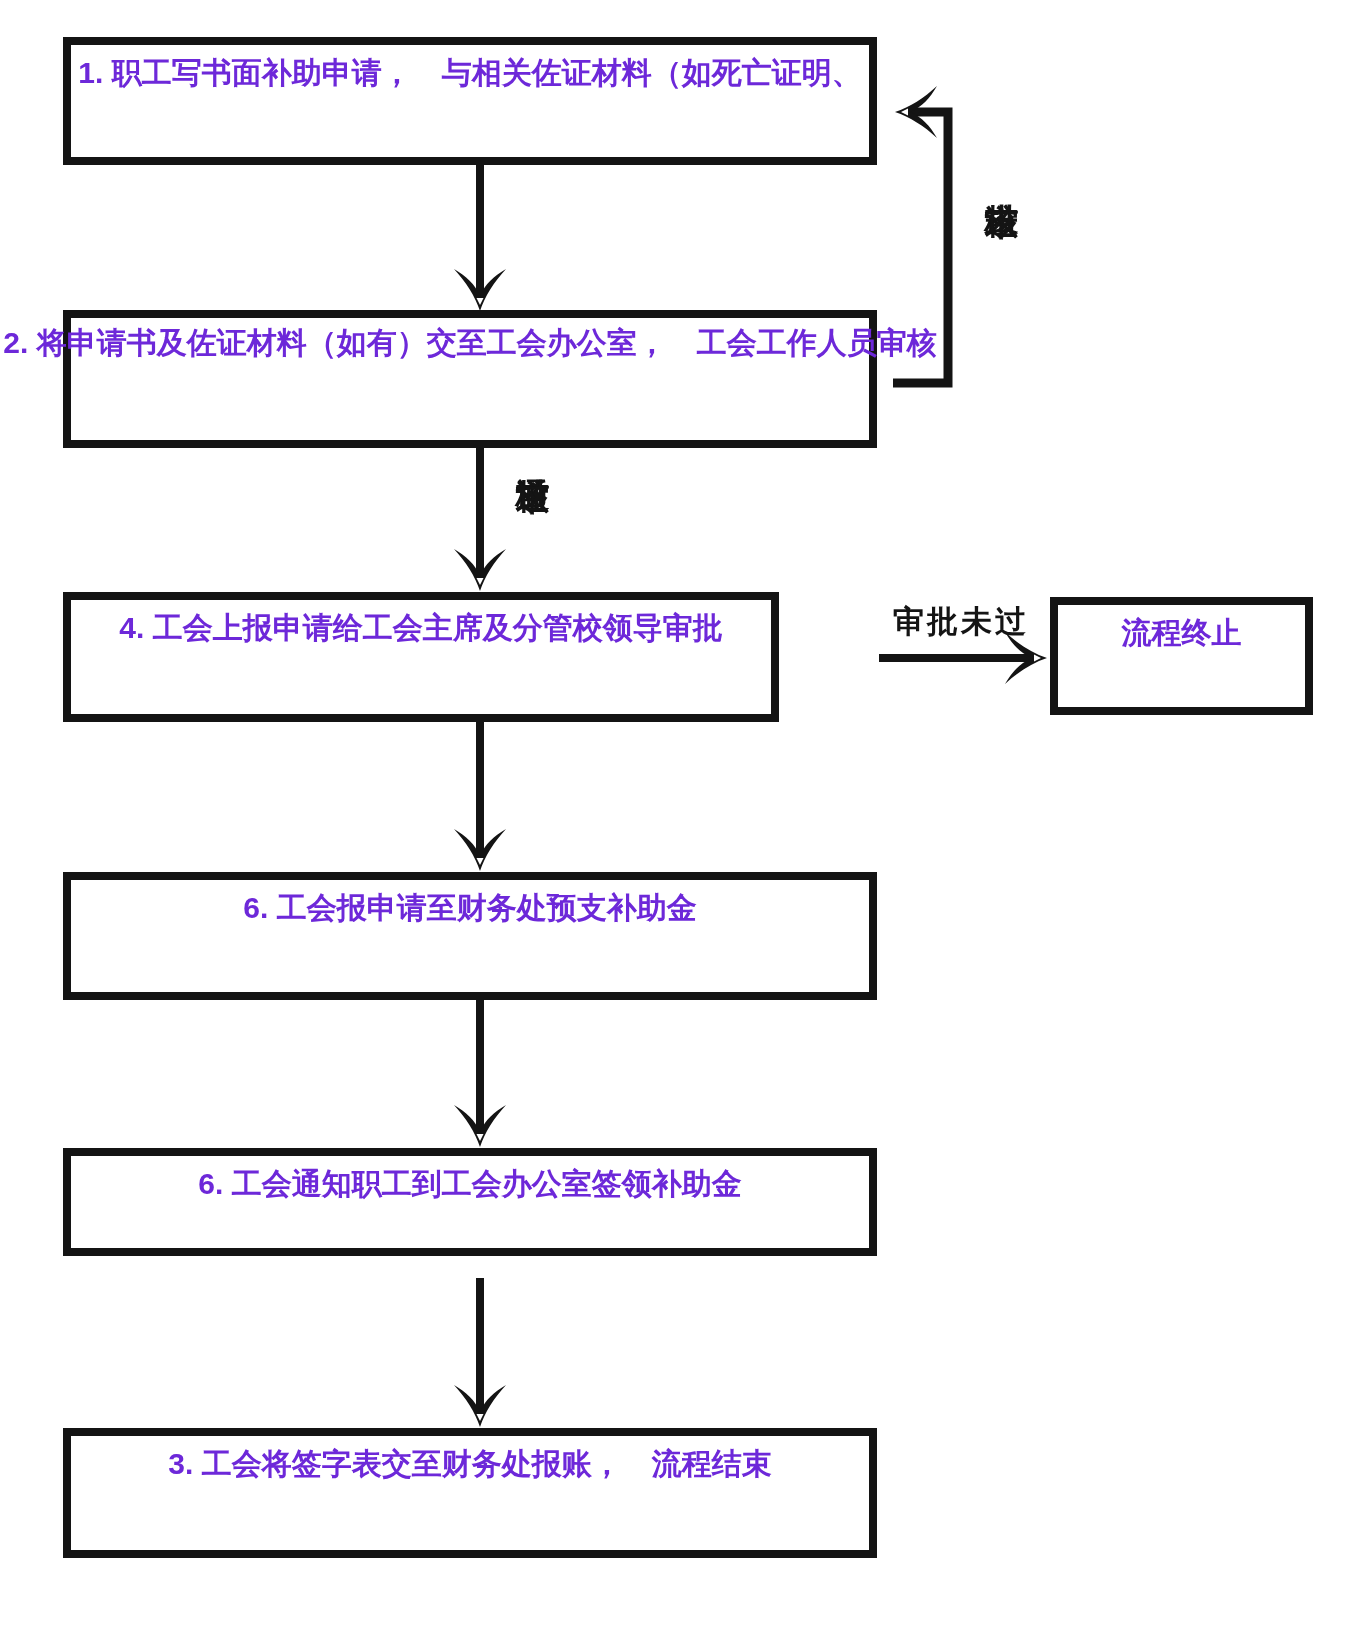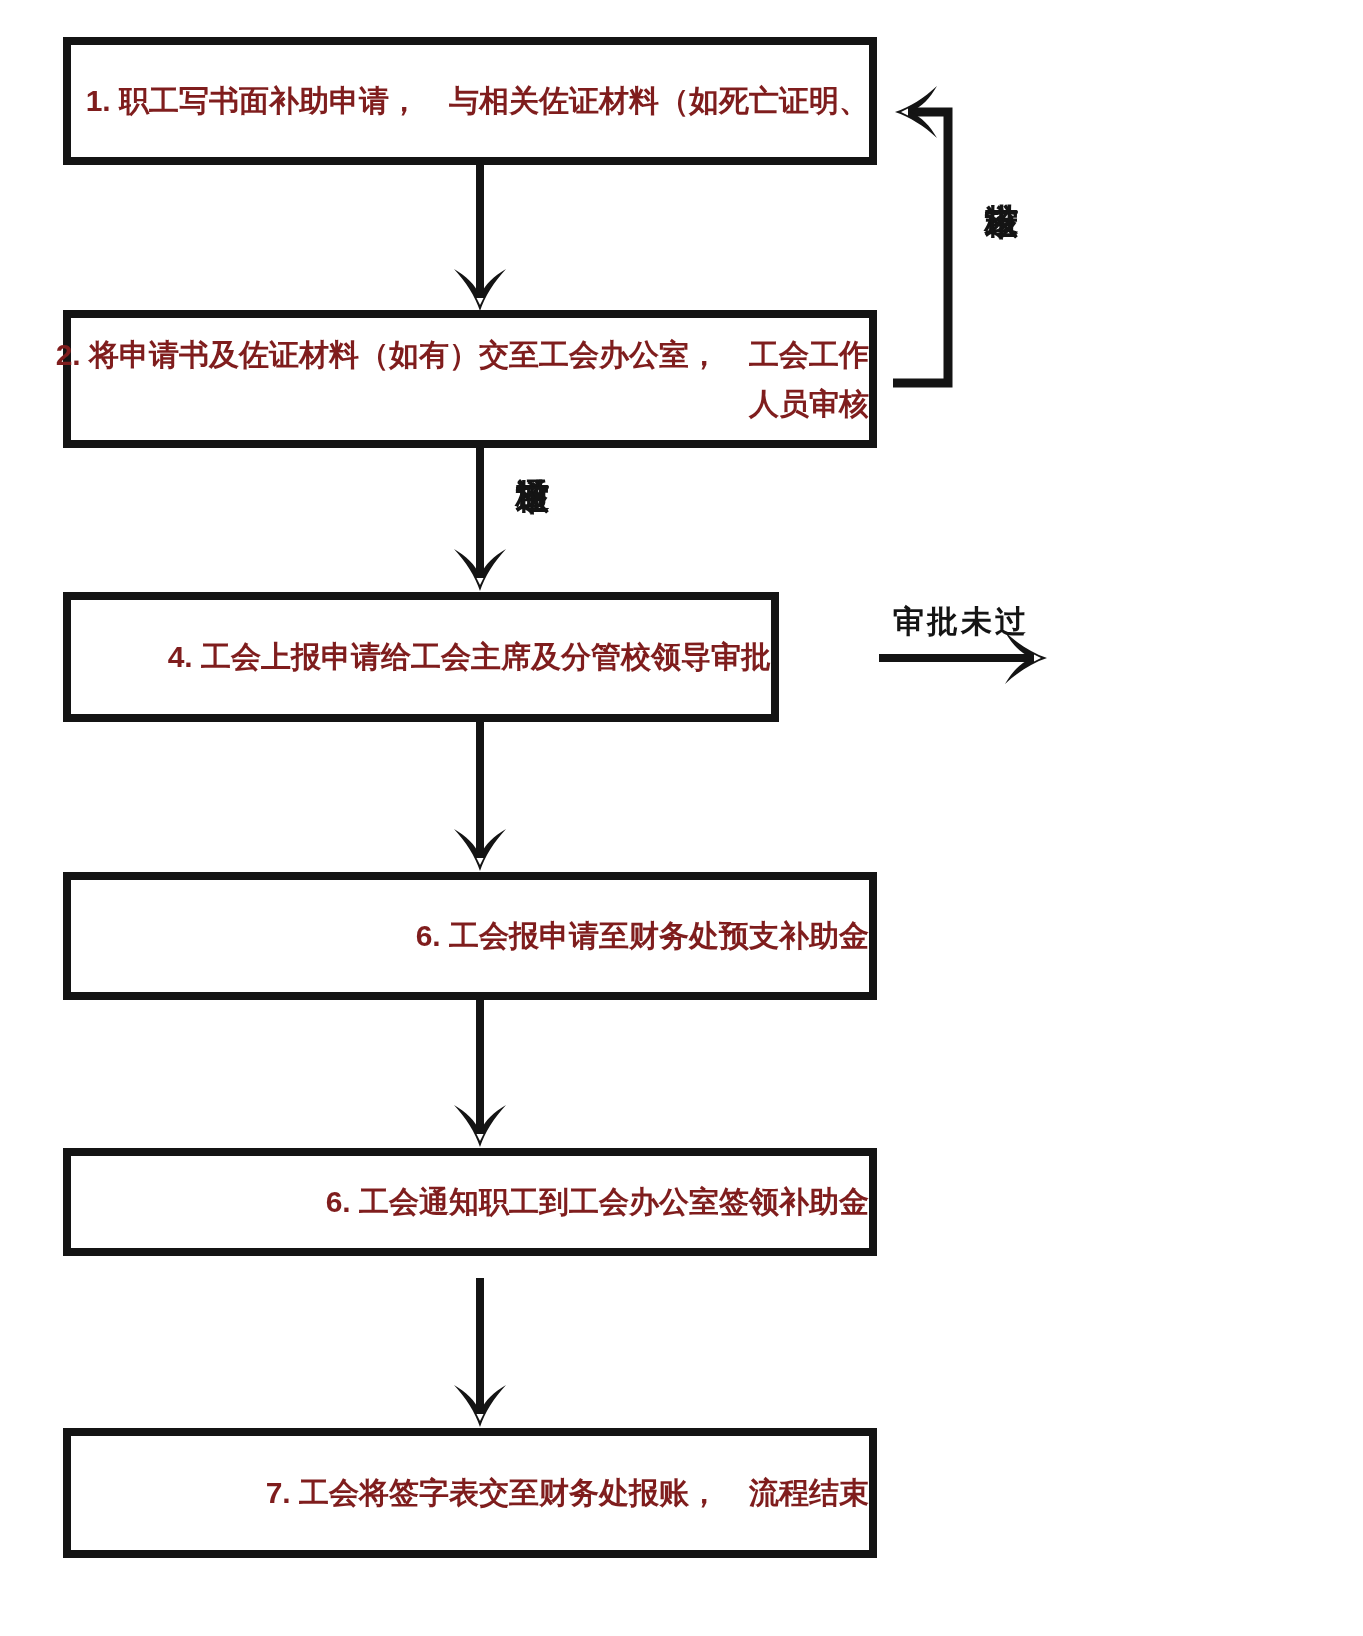--- a/index.html
+++ b/index.html
@@ -16,27 +16,27 @@
     position: absolute;
     left: 0; top: 0;
     width: 1363px; height: 1636px;
   }
   .box {
     position: absolute;
     box-sizing: border-box;
     border: 8px solid #141414;
     background: #ffffff;
     display: flex;
-    flex-direction: column;
+    flex-direction: row;
     justify-content: center;
-    align-items: flex-end;
+    align-items: flex-start;
     text-align: center;
     font-weight: bold;
     font-size: 30px;
-    color: #7f1d1d;
+    color: #6d28d9;
   }
   .box .tline { white-space: pre; line-height: 56px; }
   .box-step1    { left: 63px;  top: 37px;   width: 814px; height: 128px; }
   .box-step2    { left: 63px;  top: 310px;  width: 814px; height: 138px; }
   .box-step2 .tline { line-height: 49px; }
   .box-step4    { left: 63px;  top: 592px;  width: 716px; height: 130px; }
   .box-terminate{ left: 1050px; top: 597px; width: 263px; height: 118px; }
   .box-step5    { left: 63px;  top: 872px;  width: 814px; height: 128px; }
   .box-step6    { left: 63px;  top: 1148px; width: 814px; height: 108px; }
   .box-step7    { left: 63px;  top: 1428px; width: 814px; height: 130px; }
@@ -117,30 +117,33 @@
 
   <div class="box box-step2">
     <div class="tline">2. 将申请书及佐证材料（如有）交至工会办公室，　工会工作</div>
     <div class="tline">人员审核</div>
   </div>
 
   <div class="box box-step4">
     <div class="tline">4. 工会上报申请给工会主席及分管校领导审批</div>
   </div>
 
+  <div class="box box-terminate">
+    <div class="tline">流程终止</div>
+  </div>
 
   <div class="box box-step5">
     <div class="tline">6. 工会报申请至财务处预支补助金</div>
   </div>
 
   <div class="box box-step6">
     <div class="tline">6. 工会通知职工到工会办公室签领补助金</div>
   </div>
 
   <div class="box box-step7">
-    <div class="tline">7. 工会将签字表交至财务处报账，　流程结束</div>
+    <div class="tline">3. 工会将签字表交至财务处报账，　流程结束</div>
   </div>
 
   <div class="vlabel vlabel-review-fail">审核未过</div>
   <div class="vlabel vlabel-review-pass">审核通过</div>
   <div class="hlabel hlabel-approval-fail">审批未过</div>
 
 </div>
 
 </body></html>

